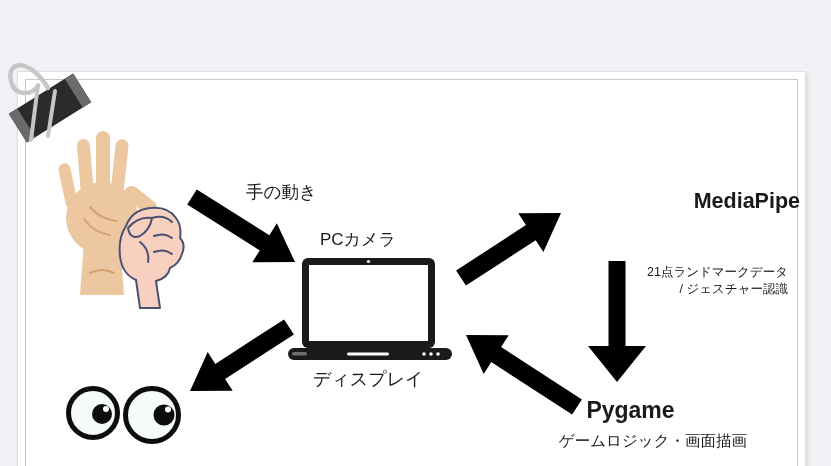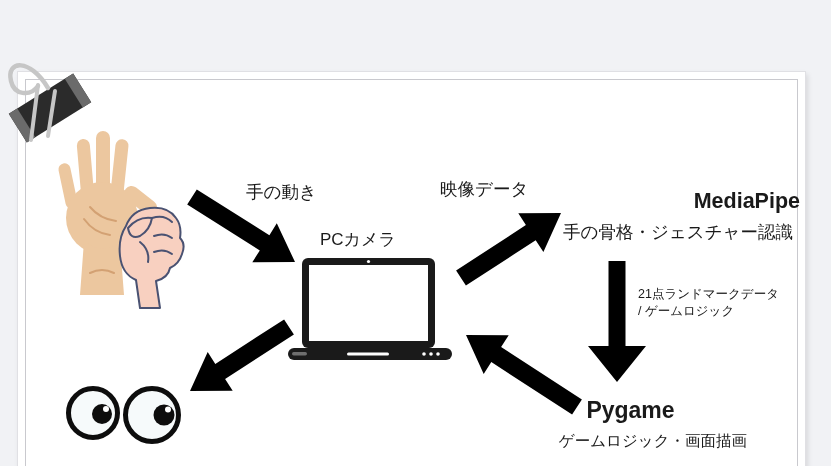--- a/index.html
+++ b/index.html
@@ -22,21 +22,21 @@
     border:1px solid #c9c9ce;background:#ffffff;
   }
   svg.layer{position:absolute;pointer-events:none;}
   #arrows-layer{left:0;top:0;width:831px;height:466px;}
   .lbl{position:absolute;white-space:nowrap;color:#1a1a1a;}
   .lbl-hand-motion {left:246px;top:132px;font-size:17.5px;}
   .lbl-pc-camera  {left:320px;top:180px;font-size:17px;}
   .lbl-video-data {left:440px;top:129px;font-size:17.5px;}
   .lbl-mediapipe-title{left:560px;top:141px;width:240px;text-align:right;font-size:21.5px;font-weight:600;}
   .lbl-mediapipe-sub {left:558px;top:172px;width:240px;text-align:center;font-size:17.5px;}
-  .lbl-landmark-note {left:638px;top:238px;width:150px;text-align:left;font-size:12.5px;line-height:1.38;white-space:normal;}
+  .lbl-landmark-note {left:638px;top:216px;width:150px;text-align:right;font-size:12.5px;line-height:1.38;white-space:normal;}
   .lbl-pygame-title  {left:583px;top:349px;width:95px;text-align:center;font-size:23px;font-weight:600;}
   .lbl-pygame-sub    {left:535px;top:383px;width:212px;text-align:right;font-size:15.5px;}
   .lbl-display       {left:313px;top:319px;font-size:18px;}
 </style>
 </head>
 <body>
 
 <div class="stage">
 
   <div class="card">
@@ -106,29 +106,28 @@
       <polygon points="465.9,237.5 535.7,192.2 543.4,203.9 561,165 518.3,165.3 525.9,177.1 456.1,222.5" fill="#000000"></polygon>
       <polygon points="608.5,213 608.5,298 588,298 617,334 646,298 625.5,298 625.5,213" fill="#000000"></polygon>
       <polygon points="581.9,351.4 501.1,299 508.7,287.3 466,287 483.7,325.9 491.3,314.1 572.1,366.6" fill="#000000"></polygon>
       <polygon points="284.1,271.4 215.3,315.9 207.7,304.1 190,343 232.7,342.8 225.1,331 293.9,286.6" fill="#000000"></polygon>
     </svg>
 
   <div class="lbl lbl-hand-motion">手の動き</div>
 
   <div class="lbl lbl-pc-camera">PCカメラ</div>
 
-  <div class="lbl lbl-video-data">映像データ</div>
 
   <div class="lbl lbl-mediapipe-title">MediaPipe</div>
 
-  <div class="lbl lbl-mediapipe-sub">手の骨格・ジェスチャー認識</div>
 
   <div class="lbl lbl-landmark-note">
     <span>21点ランドマークデータ</span><br>
-    <span>/ ゲームロジック</span>
+    <span>/ ジェスチャー認識</span>
   </div>
 
   <div class="lbl lbl-pygame-title">Pygame</div>
 
   <div class="lbl lbl-pygame-sub">ゲームロジック・画面描画</div>
 
+  <div class="lbl lbl-display">ディスプレイ</div>
 
 </div>
 
 </body></html>

